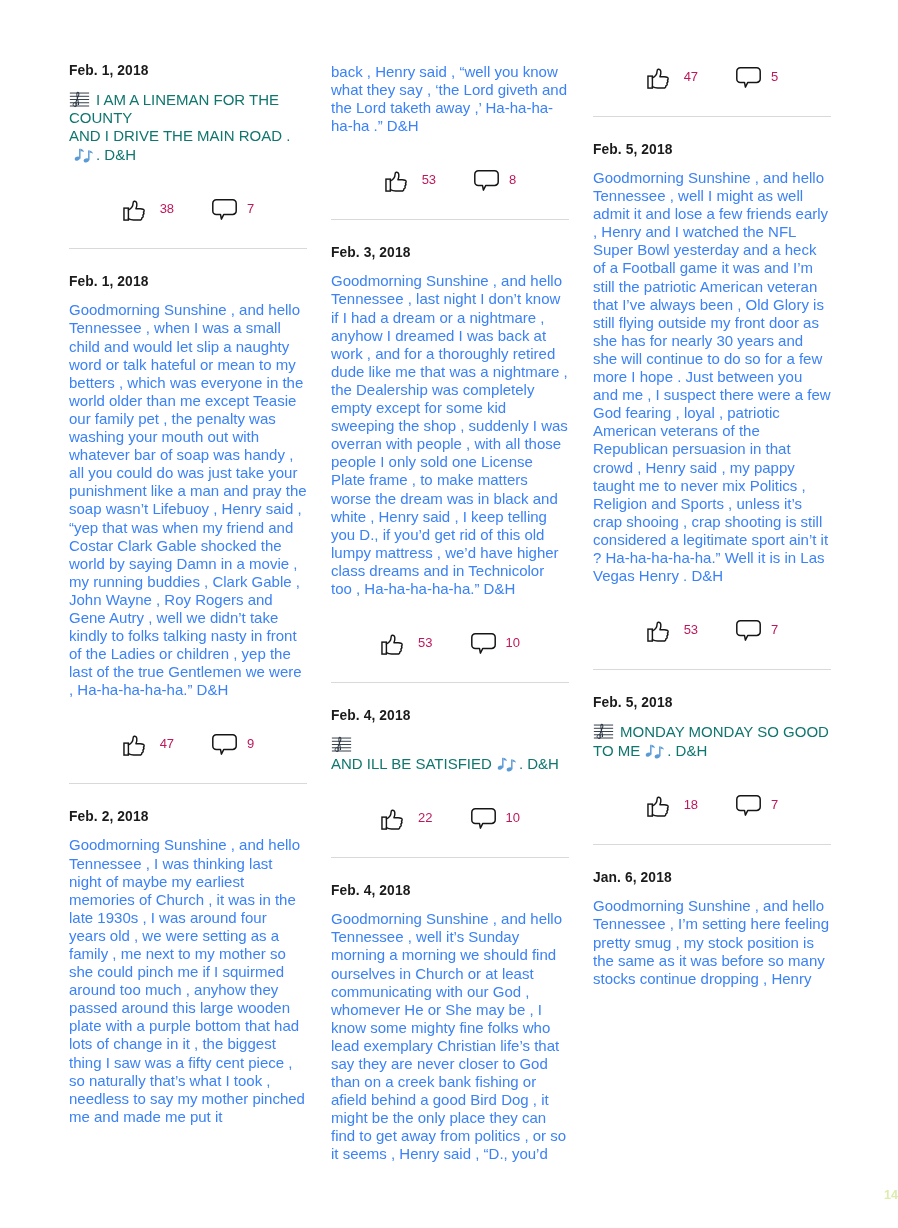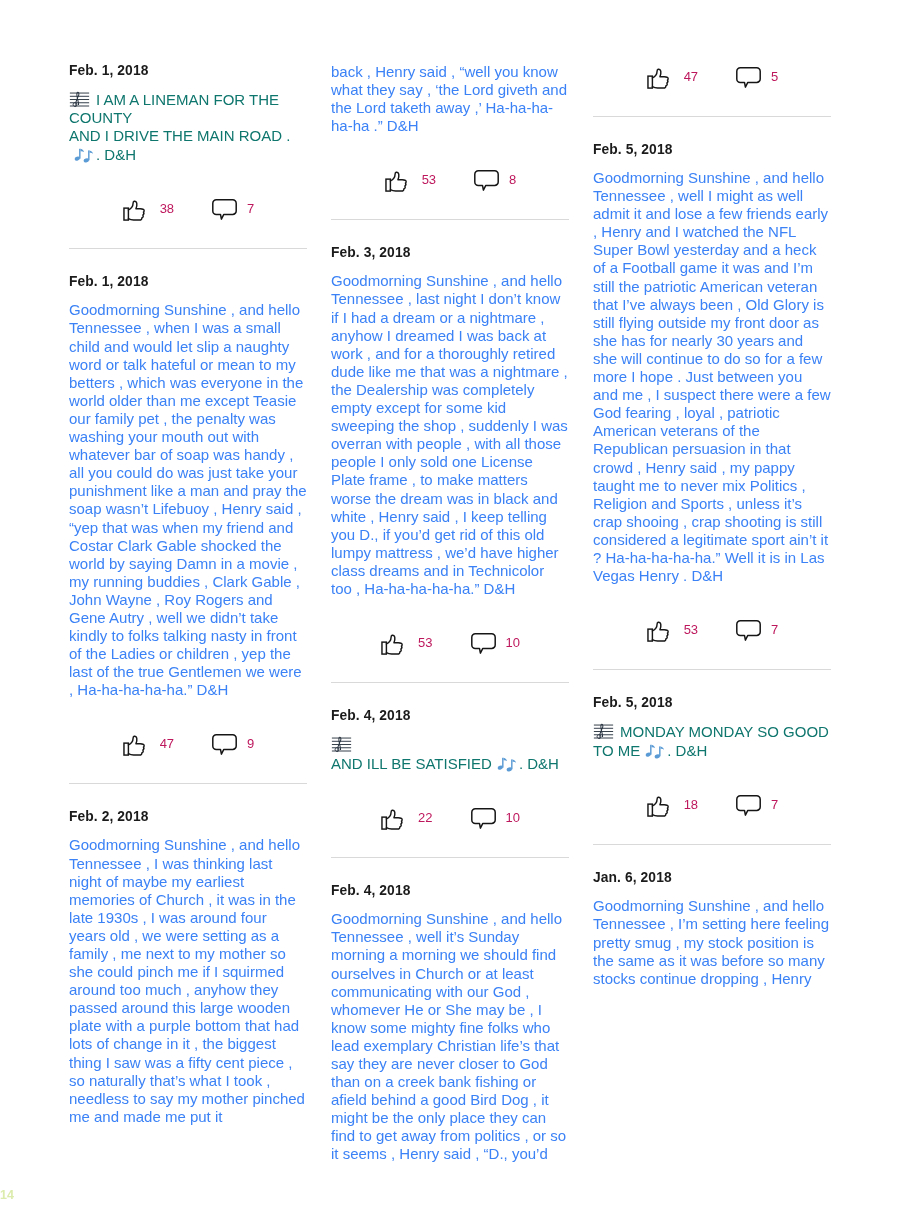--- a/index.html
+++ b/index.html
@@ -37,21 +37,21 @@
   .sep{
     border:none;border-top:1px solid #d9d9d9;height:0;
     margin:0 0 25px 0;
   }
   .ic-thumb{width:29px;height:27px;}
   .ic-bubble{width:27px;height:24px;margin-top:2px;}
   .ic-score{width:21px;height:18px;vertical-align:-3px;margin-right:6px;}
   .ic-notes{width:21px;height:18px;vertical-align:-3px;margin:0 2px 0 4px;}
   .page-number{
     position:absolute;left:0;right:0;bottom:26px;
-    text-align:left;font-size:12.5px;font-weight:700;color:#dcecad;margin-top:40px;
+    text-align:right;font-size:12.5px;font-weight:700;color:#dcecad;margin-top:40px;
   }
 </style>
 </head>
 <body>
 
 <svg width="0" height="0" style="position:absolute" aria-hidden="true">
   <defs>
     <symbol id="i-thumb" viewBox="0 0 30 28">
       <rect x="2" y="13.6" width="4.6" height="12.4" fill="none" stroke="#161616" stroke-width="1.5"></rect>
       <path d="M6.6 24.6c1.7 1 3.4 1.4 5.4 1.4h6.2c1.5 0 2.6-1 2.3-2.3 1.3-.4 1.9-1.8 1.1-2.9 1-.7 1.3-2 .6-3 1-.8 1-2.2-.1-2.9-.8-.5-1.9-.6-3.3-.6h-4.4c.8-1.9 1.2-3.9.9-5.7-.3-1.5-1.5-2.5-2.7-2.1-.8.3-1.2 1.1-1.2 2.2 0 2.9-1.9 5.3-4.8 6.7" fill="none" stroke="#161616" stroke-width="1.5" stroke-linecap="round" stroke-linejoin="round"></path>

